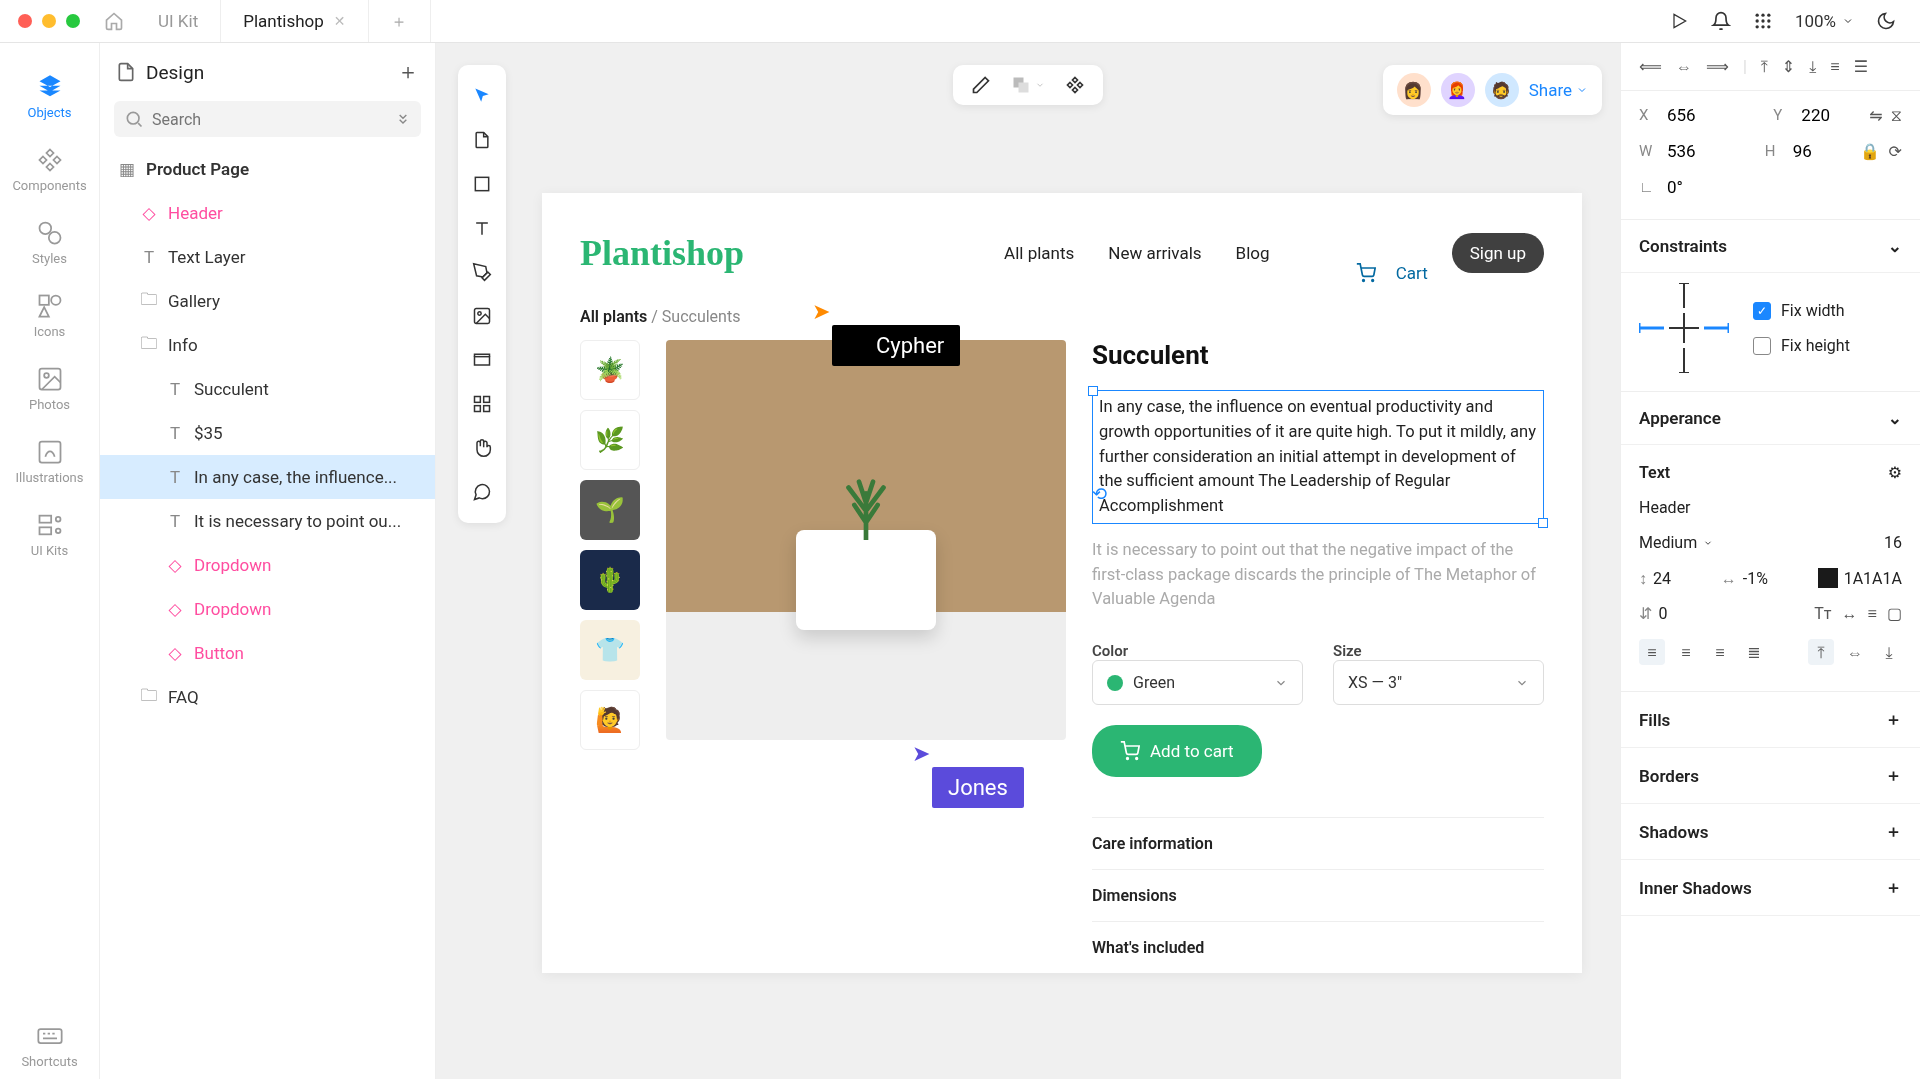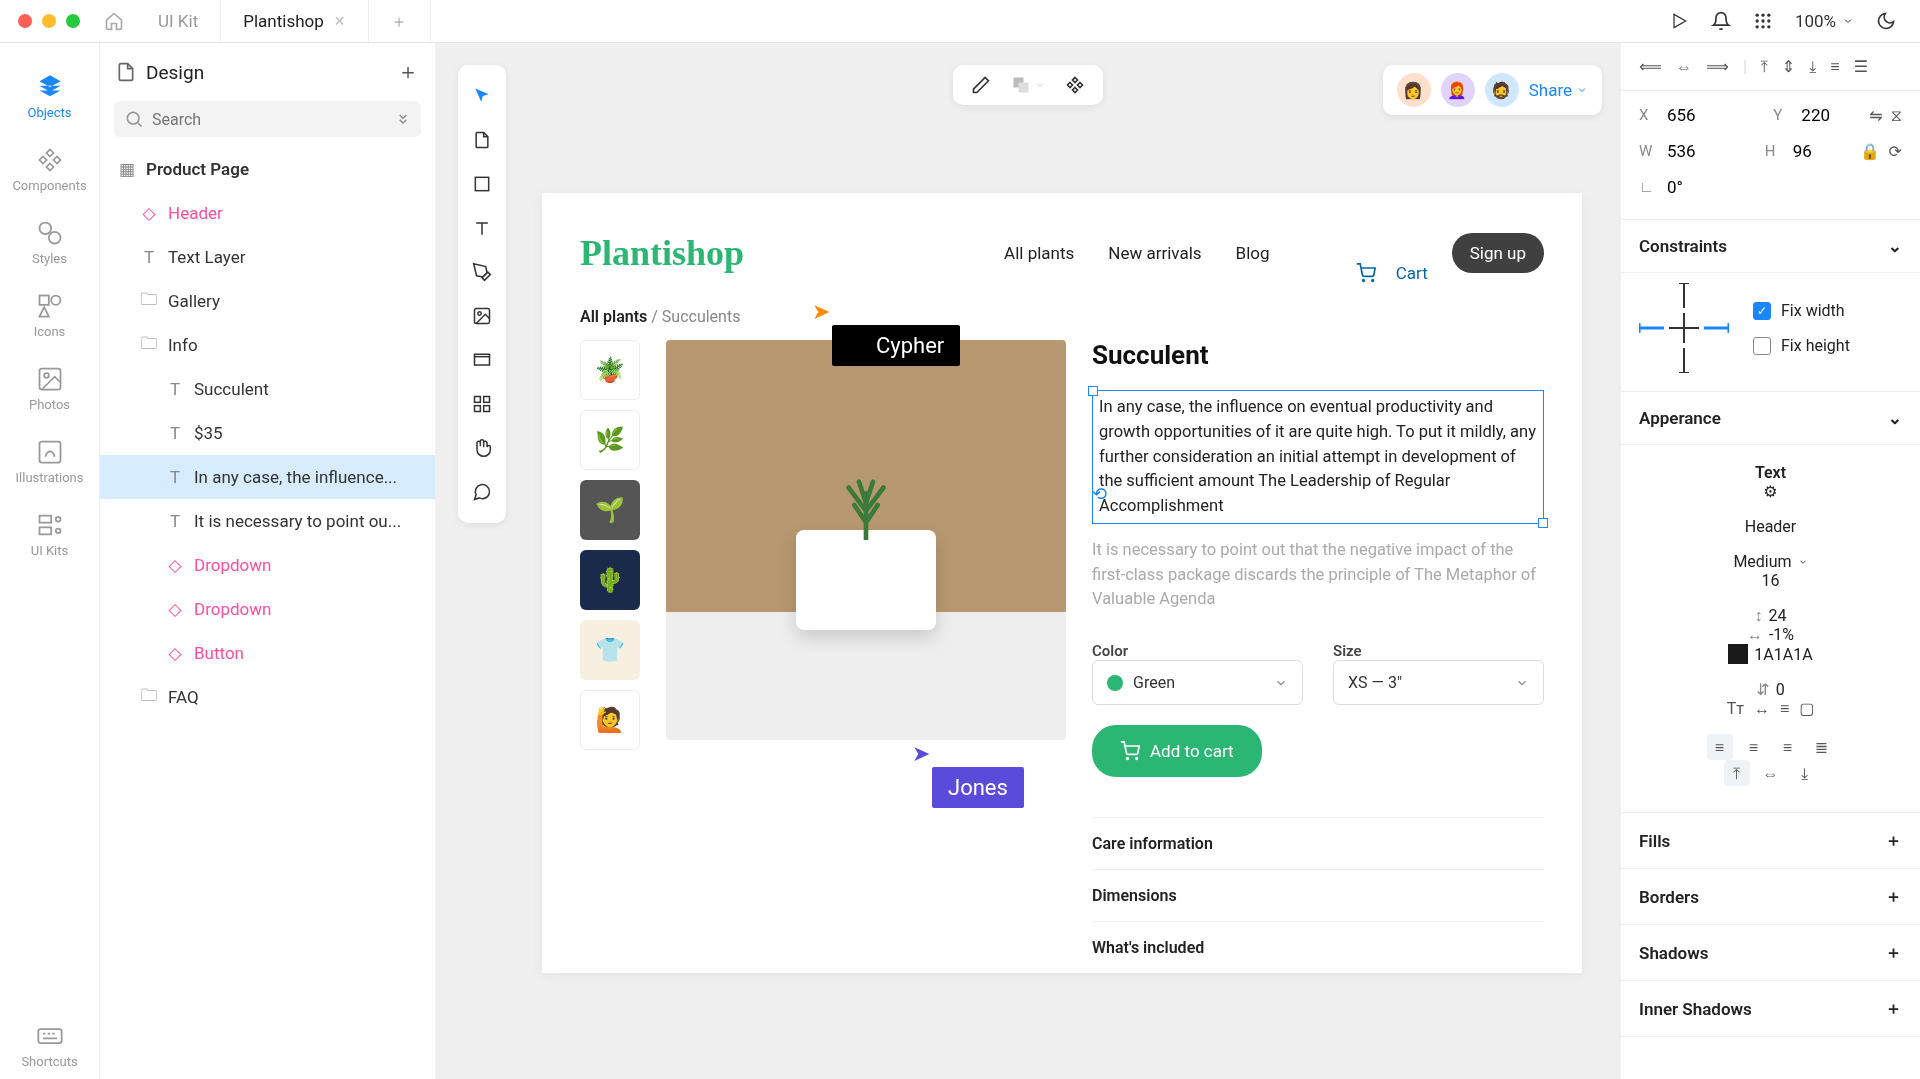--- a/index.html
+++ b/index.html
@@ -138,21 +138,21 @@
 .coord-line .endicon { color:#555;}
 .section-head { padding: 16px 18px; font-weight:600; font-size:17px; display:flex; align-items:center; justify-content:space-between; border-bottom:1px solid #f0f0f0;}
 .constraints-body { padding: 10px 18px 18px; display:flex; gap: 24px; align-items:center; border-bottom:1px solid #eee;}
 .constraint-anchor { width: 90px; height: 90px; position:relative;}
 .constraint-anchor .cross { position:absolute; inset:0; }
 .constraint-checks { display:flex; flex-direction:column; gap: 16px;}
 .chk { display:flex; align-items:center; gap:10px;}
 .chk .box { width:18px; height:18px; border:1.5px solid #888; border-radius:3px; display:flex; align-items:center; justify-content:center; color:#fff; font-size:12px;}
 .chk .box.checked { background:#1a87ff; border-color:#1a87ff;}
 .text-section { padding: 10px 18px 18px; border-bottom:1px solid #eee;}
-.text-section .trow { display:flex; align-items:center; justify-content:space-between; padding: 8px 0; flex-direction: column;}
+.text-section .trow { display:flex; align-items:center; justify-content:space-between; padding: 8px 0;}
 .trow .mini-icons { display:flex; gap:10px; color:#555;}
 .trow .group { display:flex; align-items:center; gap:6px;}
 .color-chip { width:20px; height:20px; background:#1a1a1a;}
 .align-buttons { display:flex; gap:8px;}
 .align-buttons .ab { width:26px; height:26px; display:flex; align-items:center; justify-content:center; border-radius:4px; color:#555;}
 .align-buttons .ab.active { background:#eef3f7;}
 
 svg { display:block; }
 .ic { width:20px; height:20px; }
 </style>

